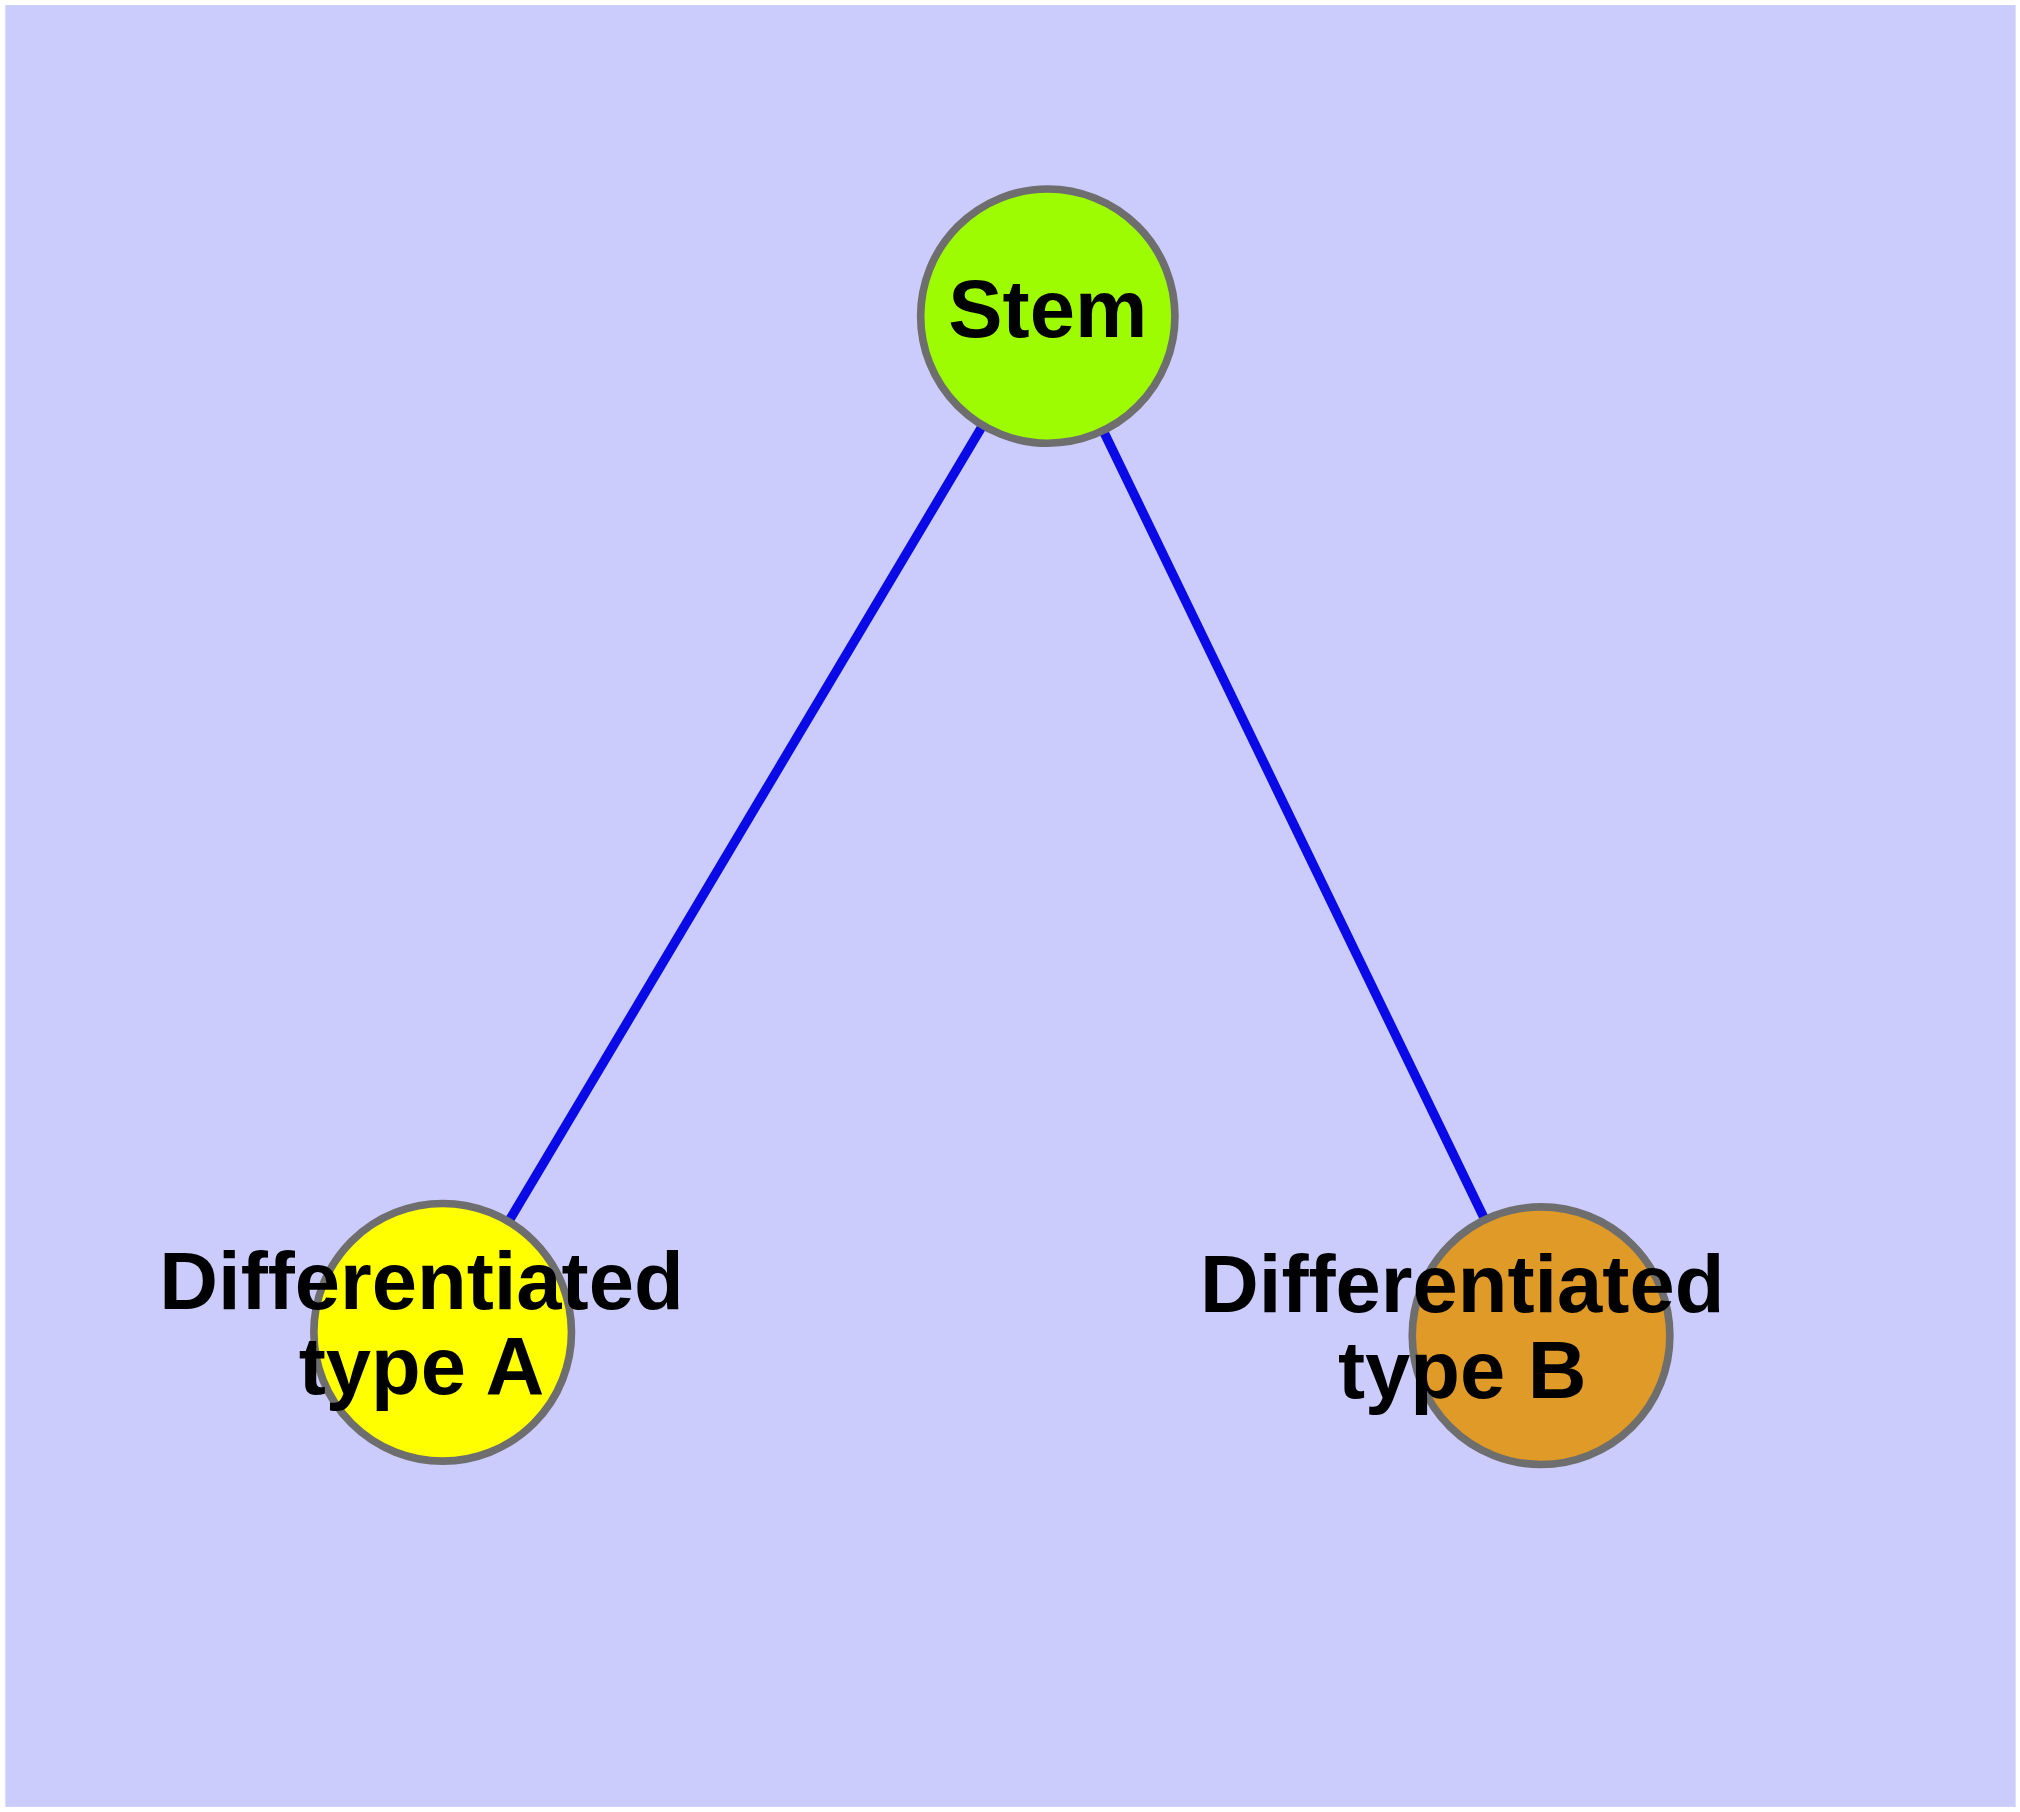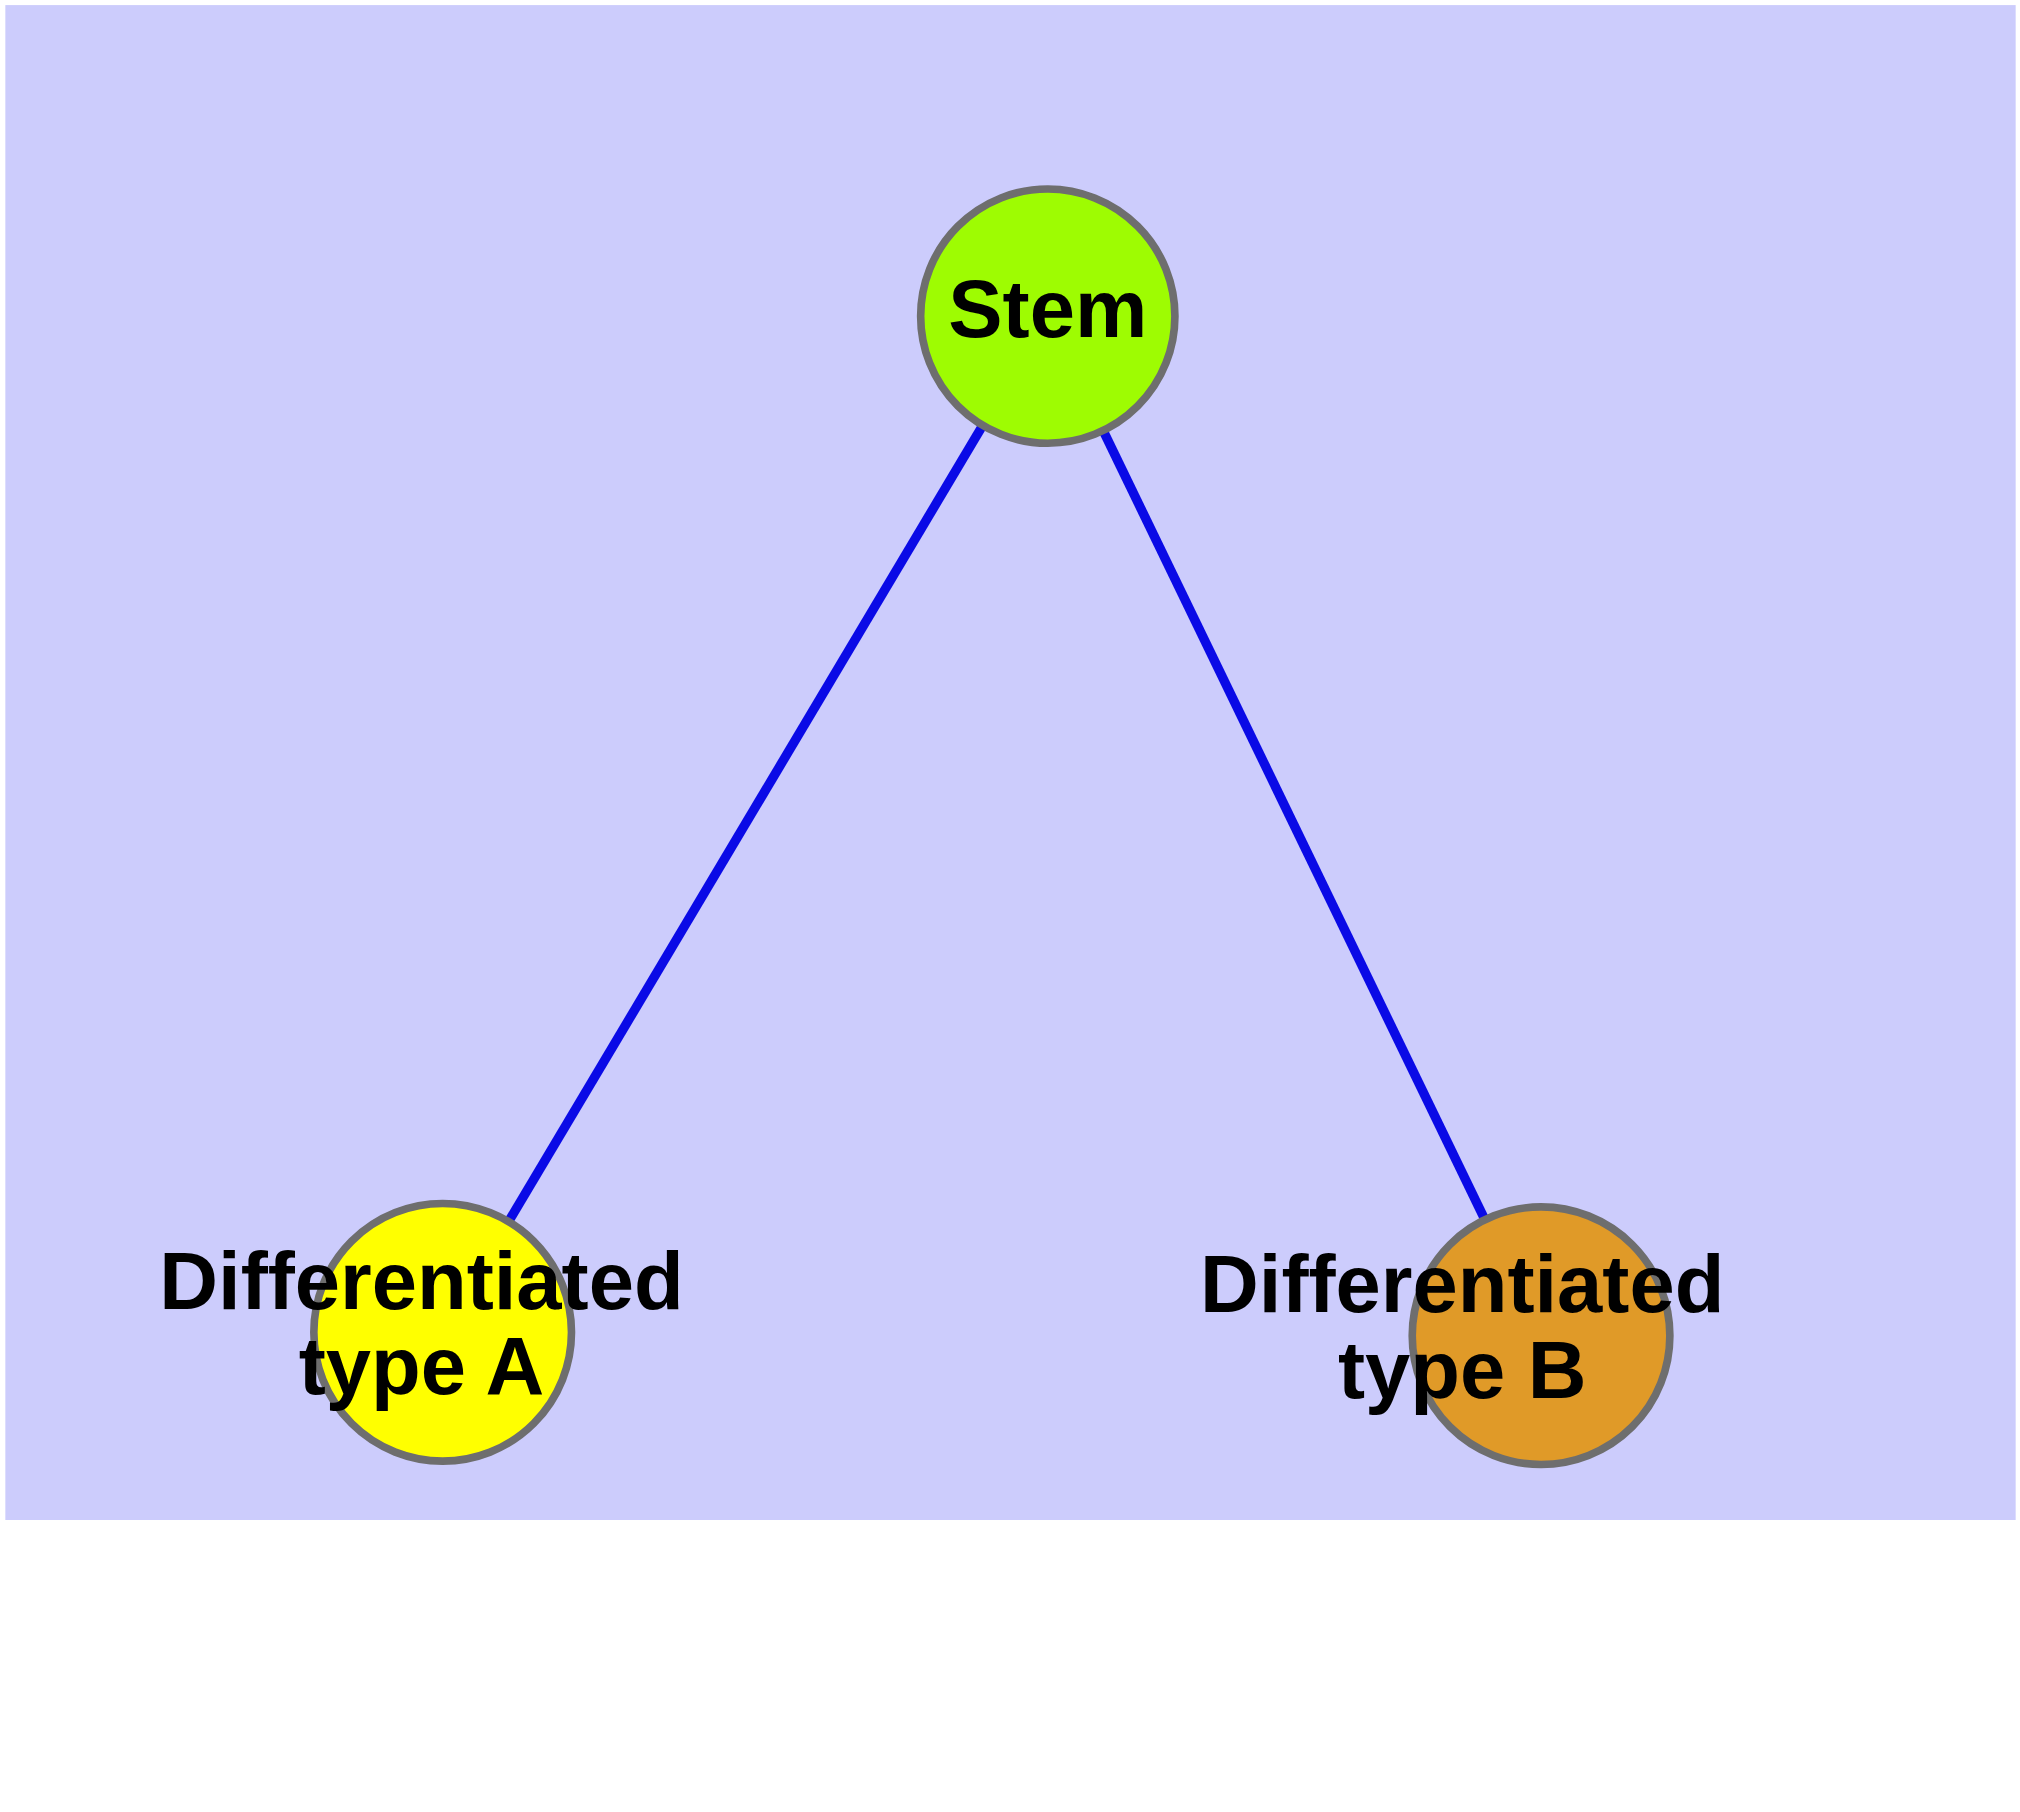--- a/index.html
+++ b/index.html
@@ -6,21 +6,21 @@
     margin: 0;
     padding: 0;
     background: #ffffff;
   }
   body {
     font-family: "Liberation Sans", sans-serif;
   }
   #canvas {
     position: relative;
     width: 2021px;
-    height: 1520px;
+    height: 1812px;
     background: #ffffff;
     overflow: hidden;
   }
   #graph-svg {
     position: absolute;
     top: 0;
     left: 0;
     width: 2021px;
     height: 1812px;
     display: block;

